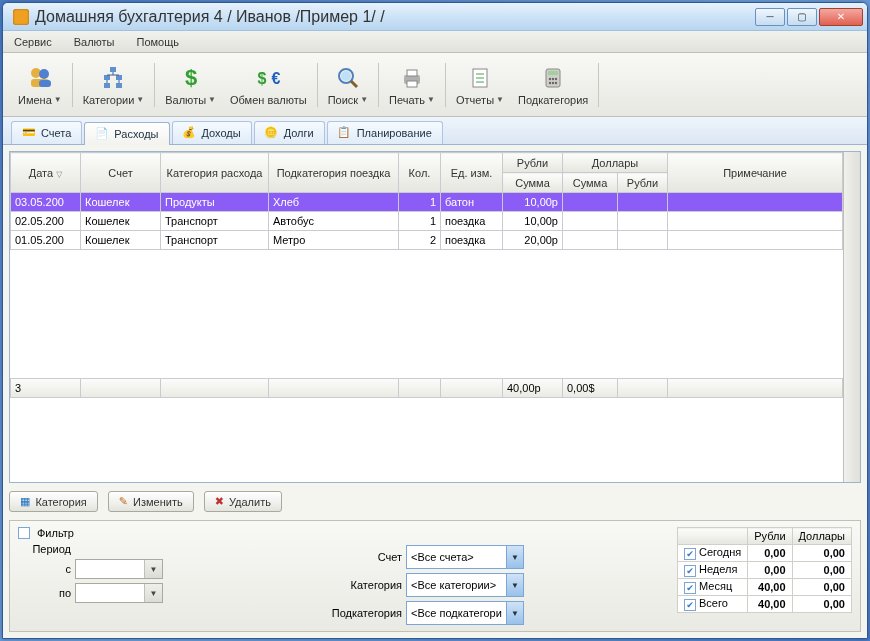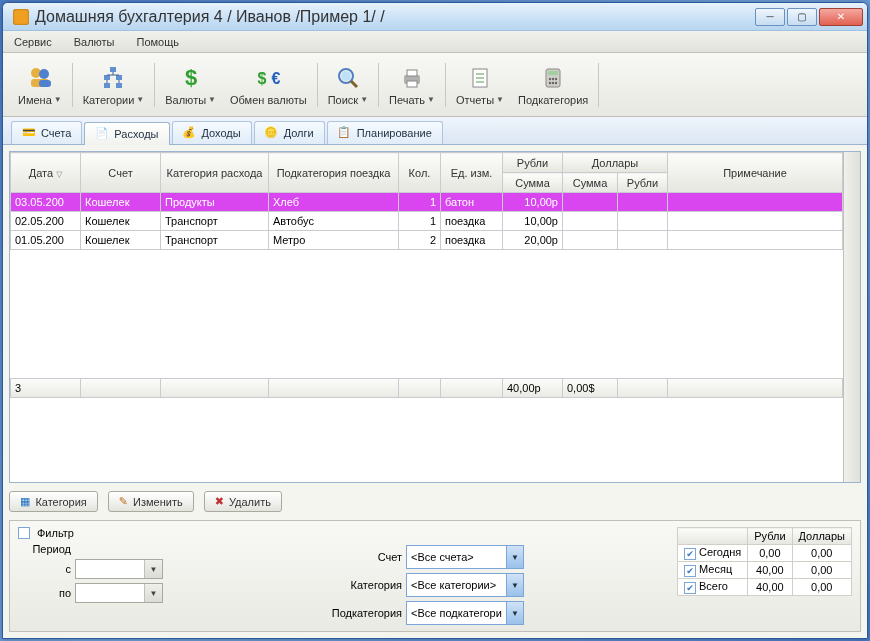--- a/index.html
+++ b/index.html
@@ -22,38 +22,38 @@
   .tabbar { height: 28px; background: linear-gradient(#eef4fb, #dbe7f4); border-bottom: 1px solid #9cb4d0; display: flex; align-items: flex-end; padding: 0 8px; gap: 2px; }
   .tab { padding: 4px 10px; display:flex; align-items:center; gap:5px; border:1px solid #b0c4e0; border-bottom:none; background: linear-gradient(#f5faff,#e0ecf8); border-radius: 3px 3px 0 0; color:#234; }
   .tab.active { background: linear-gradient(#fff, #f2f2ee); border-color:#9cb4d0; position:relative; top:1px;}
   .tab .tic { width:14px; height:14px; }
   .content-area { flex:1; padding:6px; display:flex; flex-direction:column; gap:4px;}
   .grid-wrap { flex:1; border:1px solid #9cb4d0; background:#fff; display:flex; flex-direction:column; }
   table.grid { border-collapse: collapse; width: 100%; table-layout: fixed;}
   table.grid th, table.grid td { border:1px solid #c8ccd0; padding:2px 4px; font-size:11px; text-align:left; height:19px; overflow:hidden; white-space:nowrap; text-overflow: clip;}
   table.grid th { background: linear-gradient(#fcfcfa,#e6e6e0); color:#333; text-align:center; font-weight:normal; height:20px;}
   table.grid thead tr.h1 th { height:20px;}
-  table.grid tr.selected td { background:#d946ef; color:#fff; }
+  table.grid tr.selected td { background:#8b5cf6; color:#fff; }
   .grid-footer { border-top:1px solid #b0b0a8; background:linear-gradient(#fcfcfa,#eaeae4);}
   .grid-footer td { border:1px solid #c8ccd0; padding:2px 4px; font-size:11px; height:19px; text-align:right;}
   .btn-row { padding:4px 0; display:flex; gap:10px;}
   .btn { padding:3px 10px; border:1px solid #a9a9a0; background:linear-gradient(#fff,#e4e4de); border-radius:3px; display:flex; align-items:center; gap:5px; color:#333;}
   .bottom-panel { border:1px solid #c0c0b8; background:linear-gradient(#f8f8f5,#eaeae4); padding:6px 8px; display:flex; gap:10px; justify-content:space-between; align-items:flex-start;}
   .filter-block { display:flex; flex-direction:column; gap:4px; }
   .filter-row { display:flex; align-items:center; gap:4px; }
   .filter-row .lbl { width:53px; text-align:right; }
   .date-input { width:88px; height:20px; border:1px solid #a9a9a0; background:#fff; display:flex; }
   .date-input .ddbtn { width:18px; border-left:1px solid #c0c0b8; background:linear-gradient(#f0f0ea,#dcdcd6); display:flex; align-items:center;justify-content:center; font-size:8px; color:#444;}
   .combo { height:24px; border:1px solid #7da6d8; background:#fff; display:flex; align-items:center; font-size:11px; }
   .combo .cval { flex:1; padding:0 4px; overflow:hidden; white-space:nowrap;}
   .combo .cbtn { width:17px; height:100%; background:linear-gradient(#d0e2f7,#99c1ea); border-left:1px solid #7da6d8; display:flex; align-items:center; justify-content:center; font-size:8px; color:#234;}
   .summary-table { border:1px solid #b8b8b0; background:#fff; border-collapse:collapse; font-size:11px;}
   .summary-table th, .summary-table td { border:1px solid #d0d0c8; padding:1px 6px; height:17px; }
   .summary-table th { background:linear-gradient(#fcfcfa,#e6e6e0); font-weight:normal; text-align:center;}
-  .summary-table td.num { text-align:center;}
+  .summary-table td.num { text-align:right;font-weight:bold;}
   .chk { width:12px; height:12px; border:1px solid #7da6d8; background:#fff; display:inline-flex; align-items:center; justify-content:center; font-size:9px; color:#3a7ac8; margin-right:3px; vertical-align:middle;}
   .chk.on::after{ content:"✔"; }
   .right-align { text-align:right !important; }
   .scrollbar { width:17px; background:linear-gradient(90deg,#f0f0ec,#e0e0da); border-left:1px solid #c0c0b8;}
   .grid-container { display:flex; flex:1;}
   .grid-main { flex:1; display:flex; flex-direction:column;}
 </style>
 </head>
 <body>
 
@@ -394,20 +394,25 @@
               <th></th>
               <th>Рубли</th>
               <th>Доллары</th>
             </tr>
         <tr>
               <td><span class="chk on"></span><span>Сегодня</span></td>
               <td class="num">0,00</td>
               <td class="num">0,00</td>
             </tr>
         <tr>
+              <td><span class="chk on"></span><span>Неделя</span></td>
+              <td class="num">0,00</td>
+              <td class="num">0,00</td>
+            </tr>
+        <tr>
               <td><span class="chk on"></span><span>Месяц</span></td>
               <td class="num">40,00</td>
               <td class="num">0,00</td>
             </tr>
         <tr>
               <td><span class="chk on"></span><span>Всего</span></td>
               <td class="num">40,00</td>
               <td class="num">0,00</td>
             </tr>
       </tbody>

